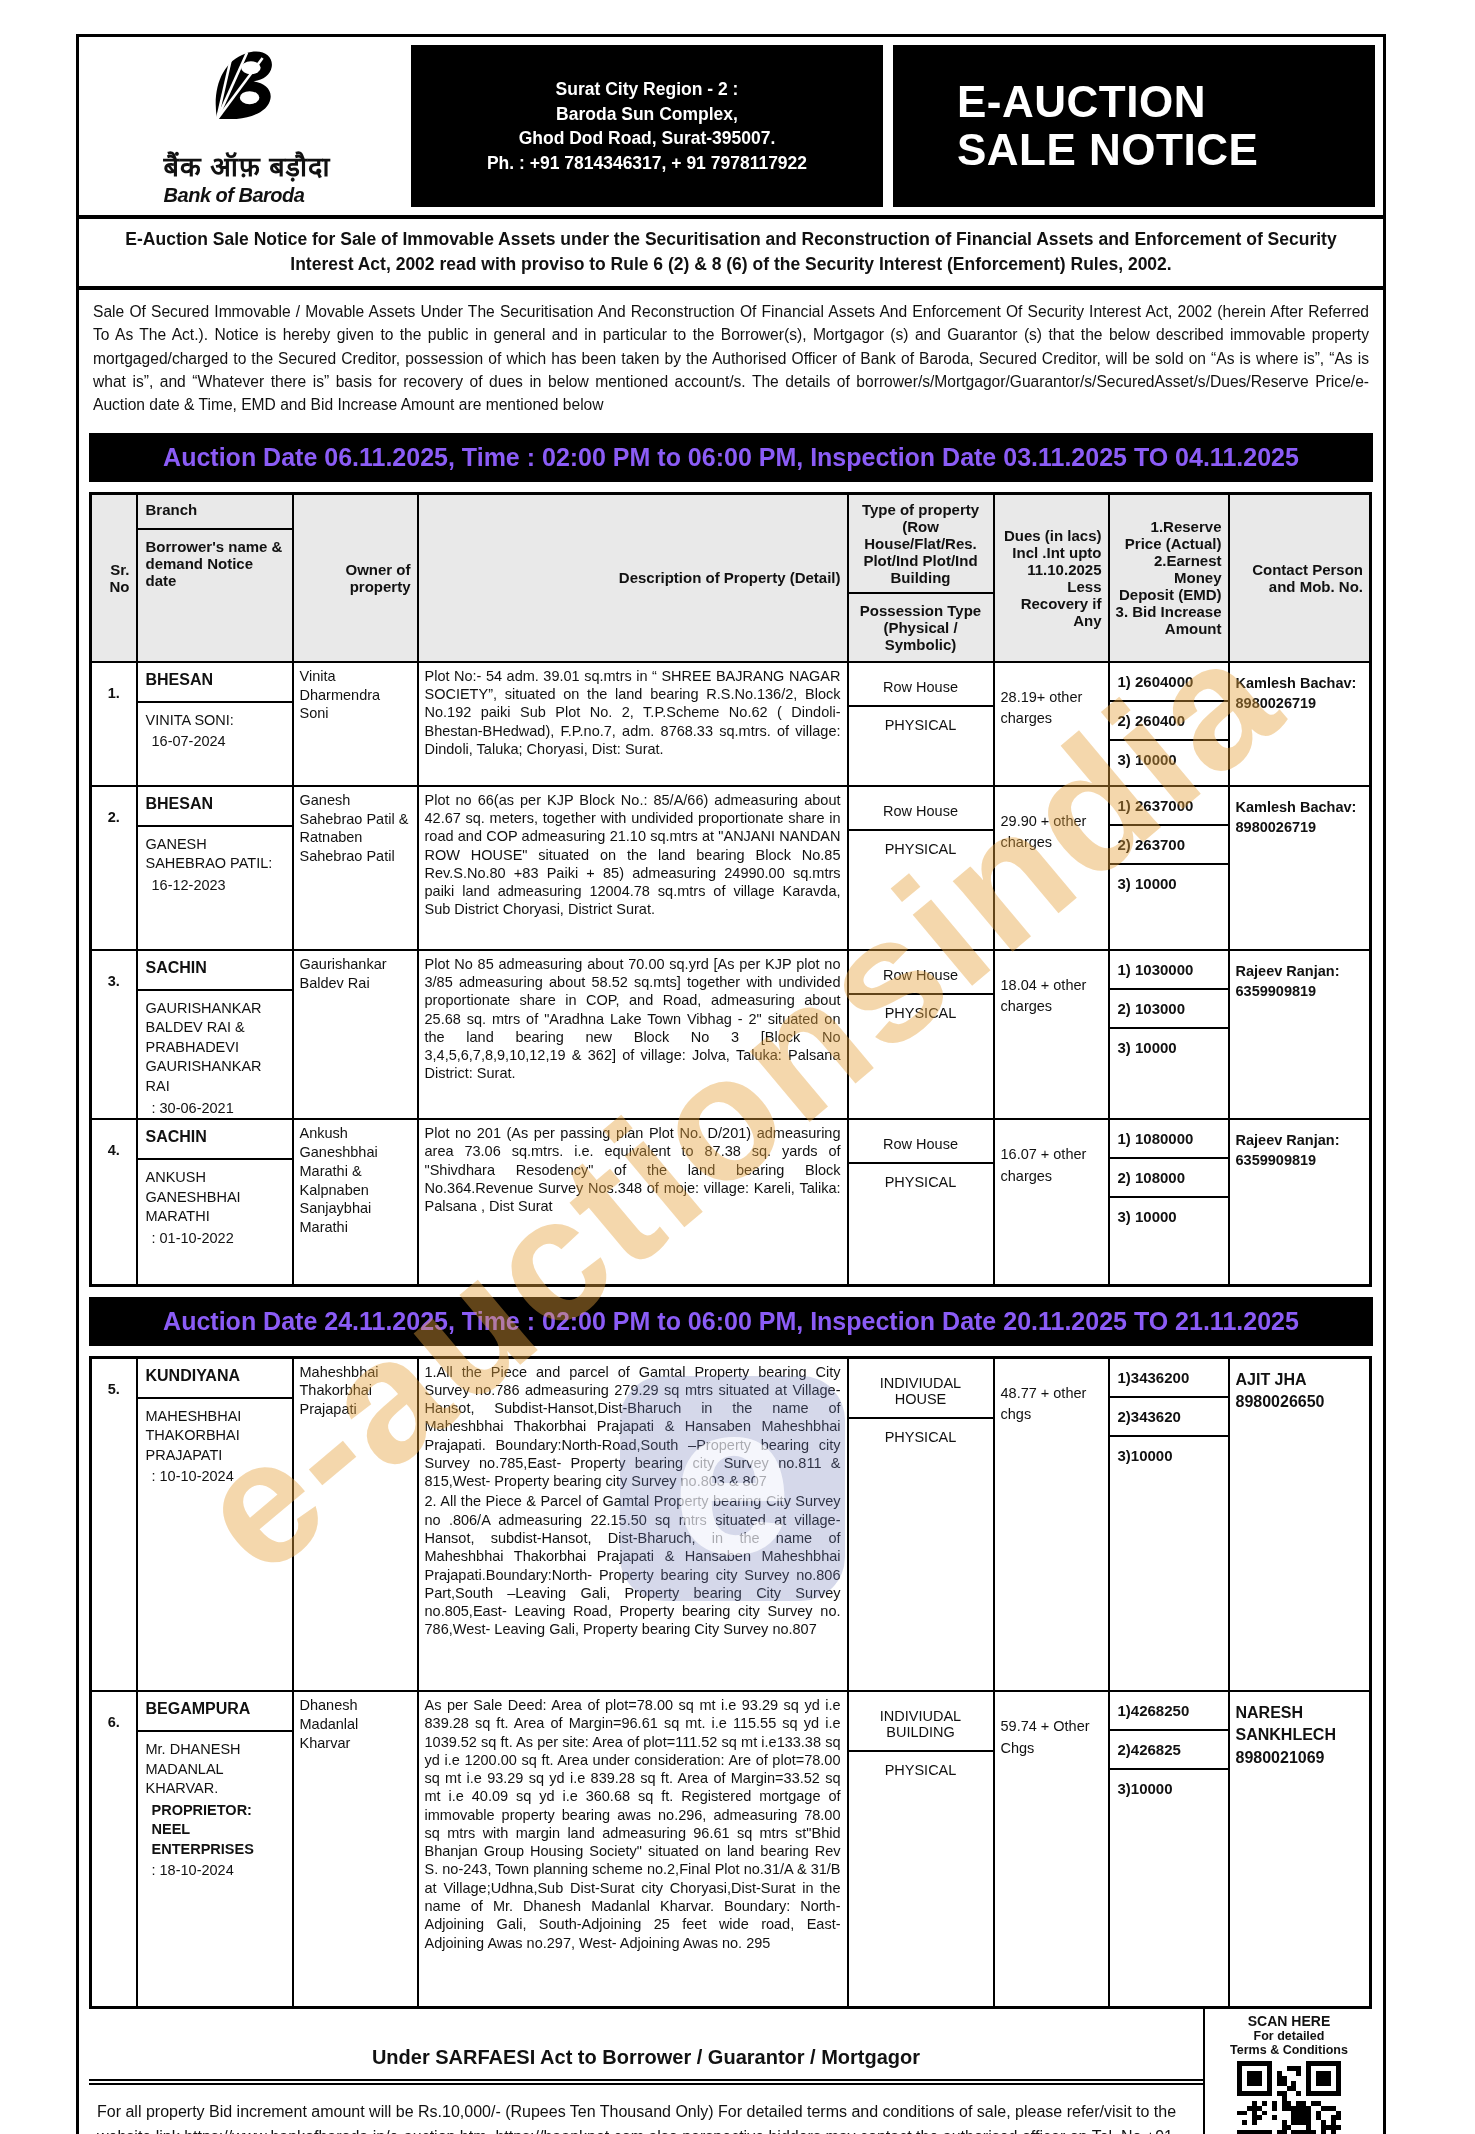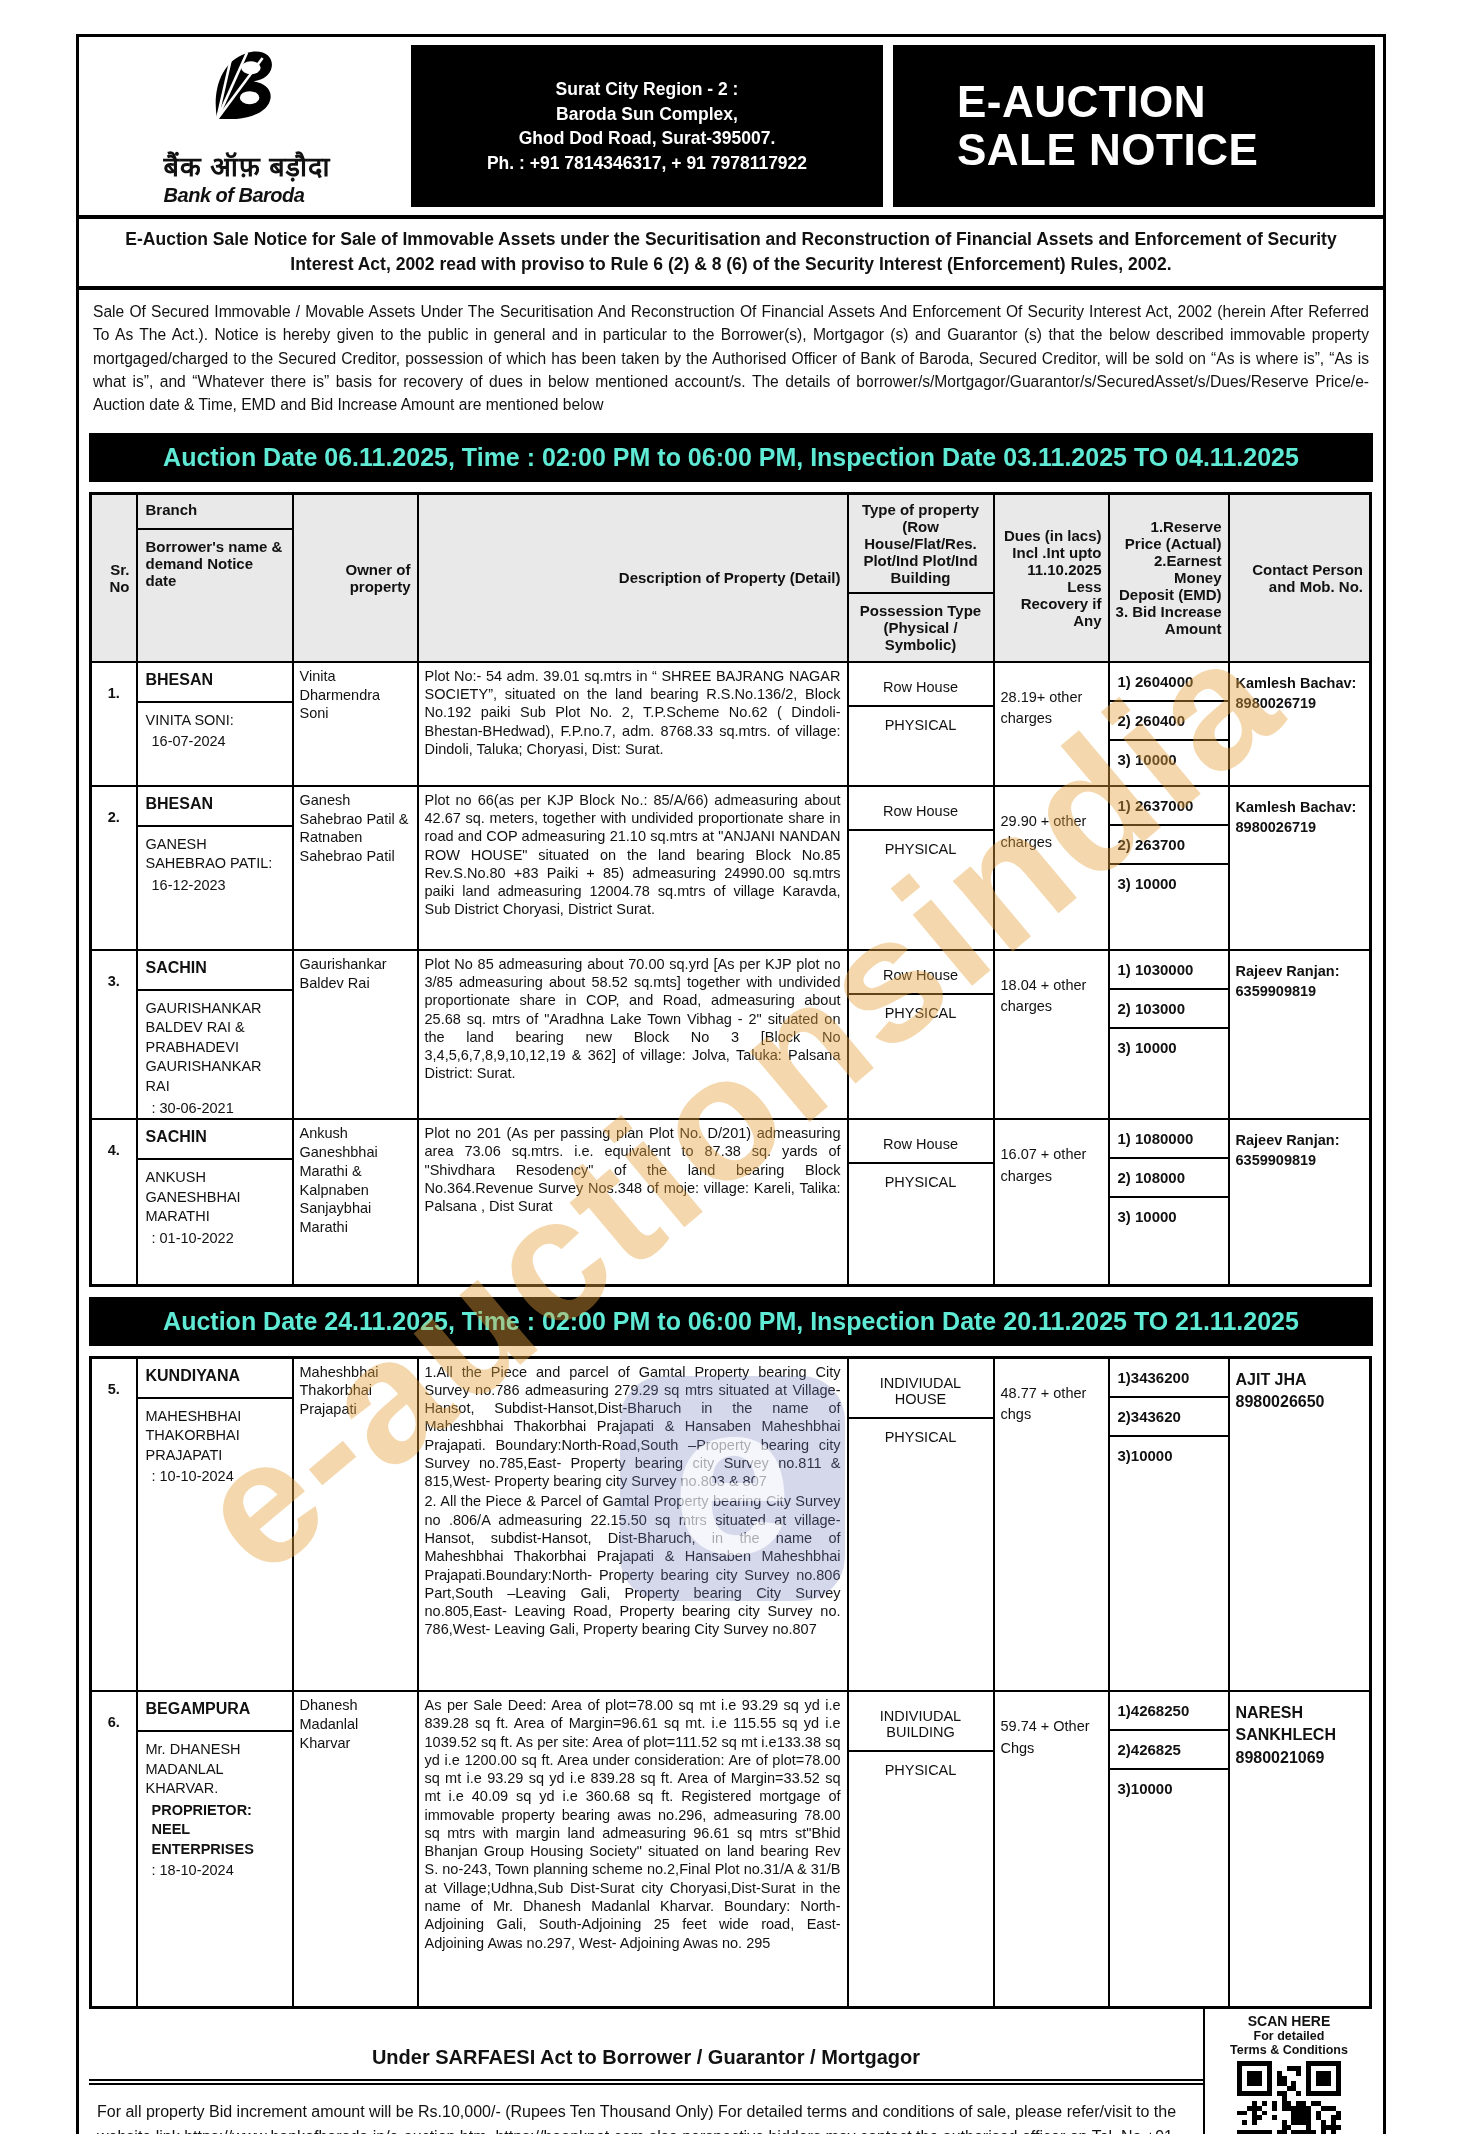--- a/index.html
+++ b/index.html
@@ -14,21 +14,21 @@
   .bank-eng{font-size:20px;font-weight:bold;font-style:italic;letter-spacing:-0.5px;}
   .region-box{background:#000;color:#fff;width:460px;text-align:center;font-weight:bold;
               font-size:17.5px;line-height:1.4;padding:7px 6px;display:flex;flex-direction:column;justify-content:center;}
   .notice-box{background:#000;color:#fff;flex:1;display:flex;flex-direction:column;justify-content:center;
               padding-left:64px;font-weight:bold;font-size:44px;line-height:1.08;letter-spacing:0.5px;}
   
   .subtitle{border-bottom:4px solid #000;font-weight:bold;text-align:center;
             font-size:17.5px;line-height:1.45;padding:8px 34px;}
   .intro{padding:10px 14px 6px;font-size:15.6px;line-height:1.5;text-align:justify;}
   
-  .bar{background:#000;color:#5eead4;text-align:center;font-weight:bold;font-size:25px;
+  .bar{background:#000;color:#8b5cf6;text-align:center;font-weight:bold;font-size:25px;
        padding:10px 0;margin:10px 10px;}
   
   .tbl{border-collapse:collapse;table-layout:fixed;width:1282px;margin:0 10px;border:3px solid #000;}
   .tbl td{border:2px solid #000;vertical-align:top;font-size:14.5px;padding:4px 6px;word-wrap:break-word;}
   .tbl td.nopad{padding:0;margin-left:48px;}
   tr.thead td{background:#e9e9e9;font-weight:bold;font-size:15px;}
   .hcenter{text-align:right;vertical-align:middle !important;}
   .bh-top{border-bottom:2px solid #000;padding:6px 8px 10px;}
   .bh-bot{padding:8px 8px;}
   .th-top{border-bottom:2px solid #000;padding:6px 4px;text-align:center;}

